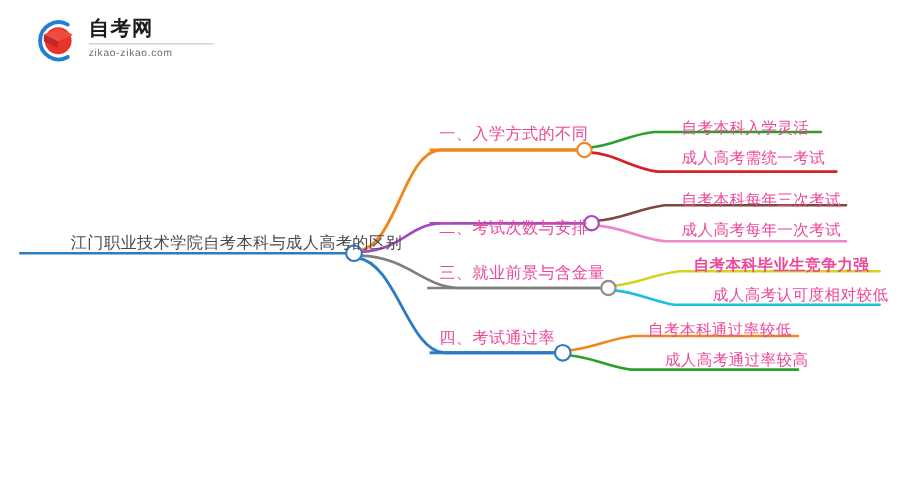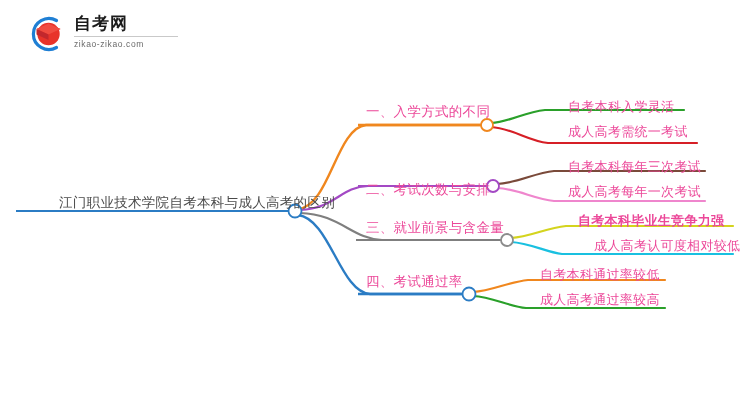--- a/index.html
+++ b/index.html
@@ -150,13 +150,13 @@
 <div class="node-label branch" style="left:366px; top:166px;margin-top:16px;">二、考试次数与安排</div>
 <div class="node-label leaf" style="left:568px; top:159px;">自考本科每年三次考试</div>
 <div class="node-label leaf" style="left:568px; top:184px;">成人高考每年一次考试</div>
 
 <div class="node-label branch" style="left:366px; top:220px;">三、就业前景与含金量</div>
 <div class="node-label leaf" style="left:578px; top:213px;font-weight:bold;">自考本科毕业生竞争力强</div>
 <div class="node-label leaf" style="left:578px; top:238px;margin-left:16px;">成人高考认可度相对较低</div>
 
 <div class="node-label branch" style="left:366px; top:274px;">四、考试通过率</div>
 <div class="node-label leaf" style="left:540px; top:267px;">自考本科通过率较低</div>
-<div class="node-label leaf" style="left:540px; top:292px;">成人高考通过率较高</div>
+<div class="node-label leaf" style="left:554px; top:292px;">成人高考通过率较高</div>
 
 </body></html>

